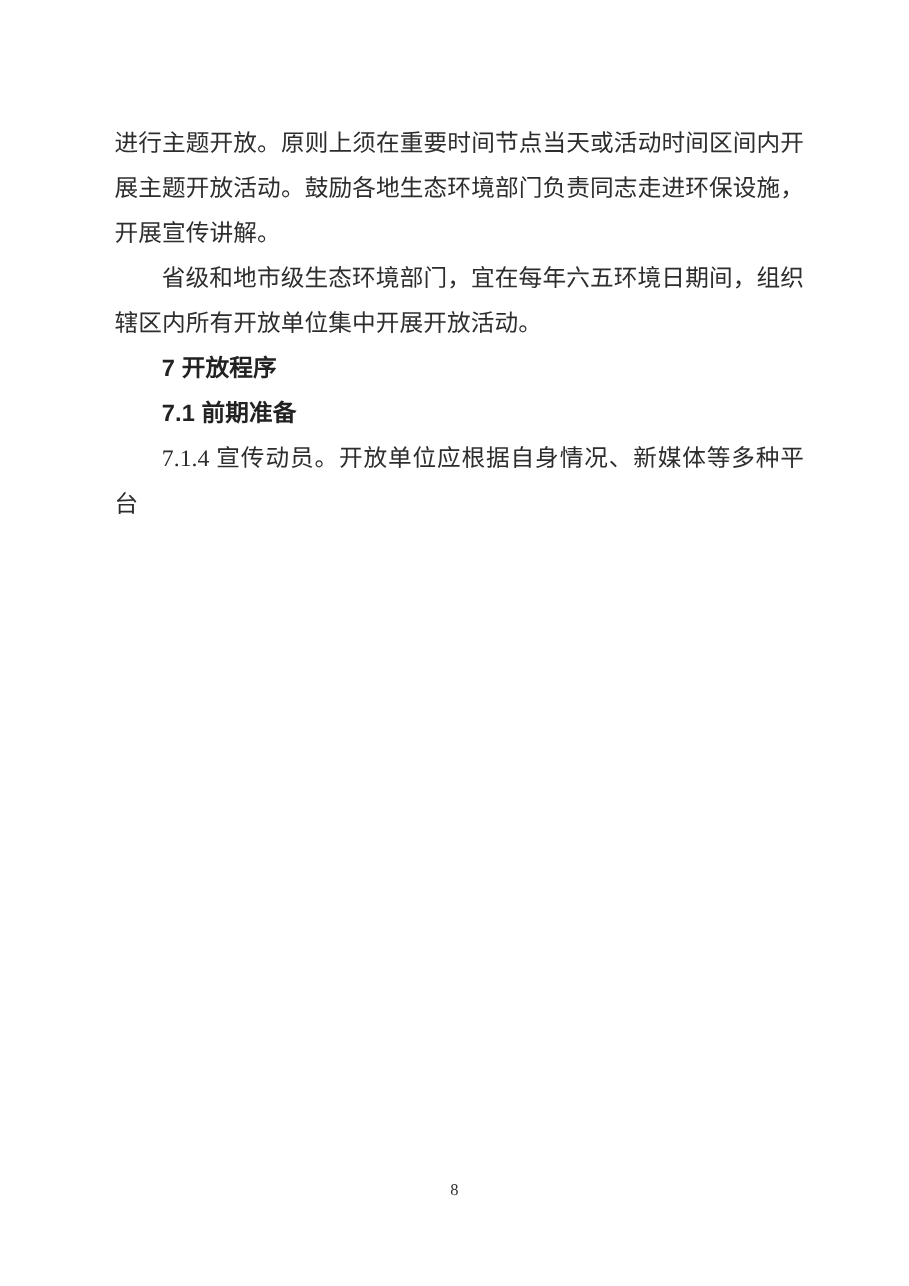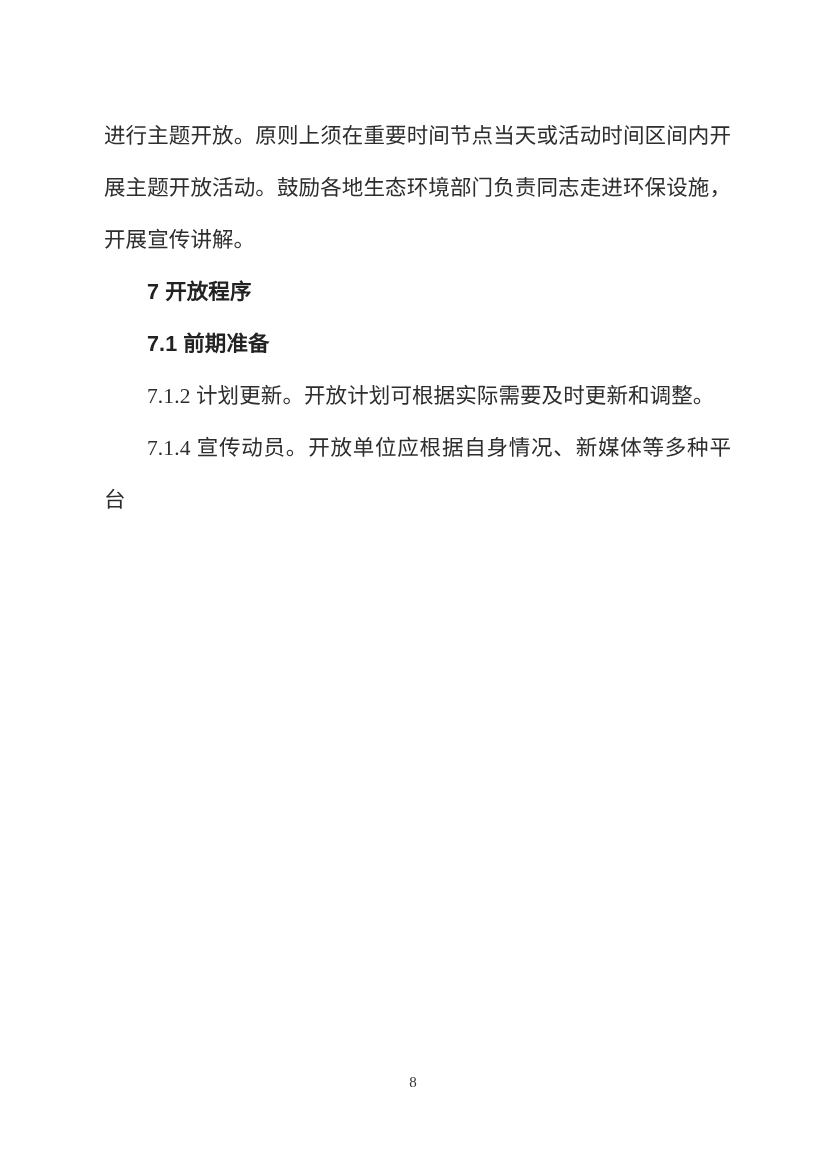--- a/index.html
+++ b/index.html
@@ -31,21 +31,21 @@
     color: #2d2d2d;
     text-align: justify;
     letter-spacing: 0.1px;
   }
   .body-text p,
   .body-text h2,
   .body-text h3 {
     margin: 0;
     padding: 0;
     font-size: 21.5px;
-    line-height: 52px;
+    line-height: 41px;
     font-weight: normal;
   }
   .para-indent {
     text-indent: 2em;
   }
   .doc-heading {
     font-family: "Liberation Sans", "DejaVu Sans", sans-serif;
     font-weight: bold !important;
     text-indent: 2em;
     text-align: left;
@@ -65,27 +65,27 @@
 </style>
 </head>
 <body>
 
 <div class="page">
 
   <div class="body-text">
 
     <p>进行主题开放。原则上须在重要时间节点当天或活动时间区间内开展主题开放活动。鼓励各地生态环境部门负责同志走进环保设施，开展宣传讲解。</p>
 
+    <p class="para-indent">省级和地市级生态环境部门，宜在每年六五环境日期间，组织辖区内所有开放单位集中开展开放活动。</p>
 
     <h2 class="doc-heading">7 开放程序</h2>
 
     <h3 class="doc-heading">7.1 前期准备</h3>
 
 
-    <p class="para-indent">7.1.2 计划更新。开放计划可根据实际需要及时更新和调整。</p>
 
 
     <p class="para-indent">7.1.4 宣传动员。开放单位应根据自身情况、新媒体等多种平台</p>
 
   </div>
 
   <div class="page-number">8</div>
 
 </div>
 

